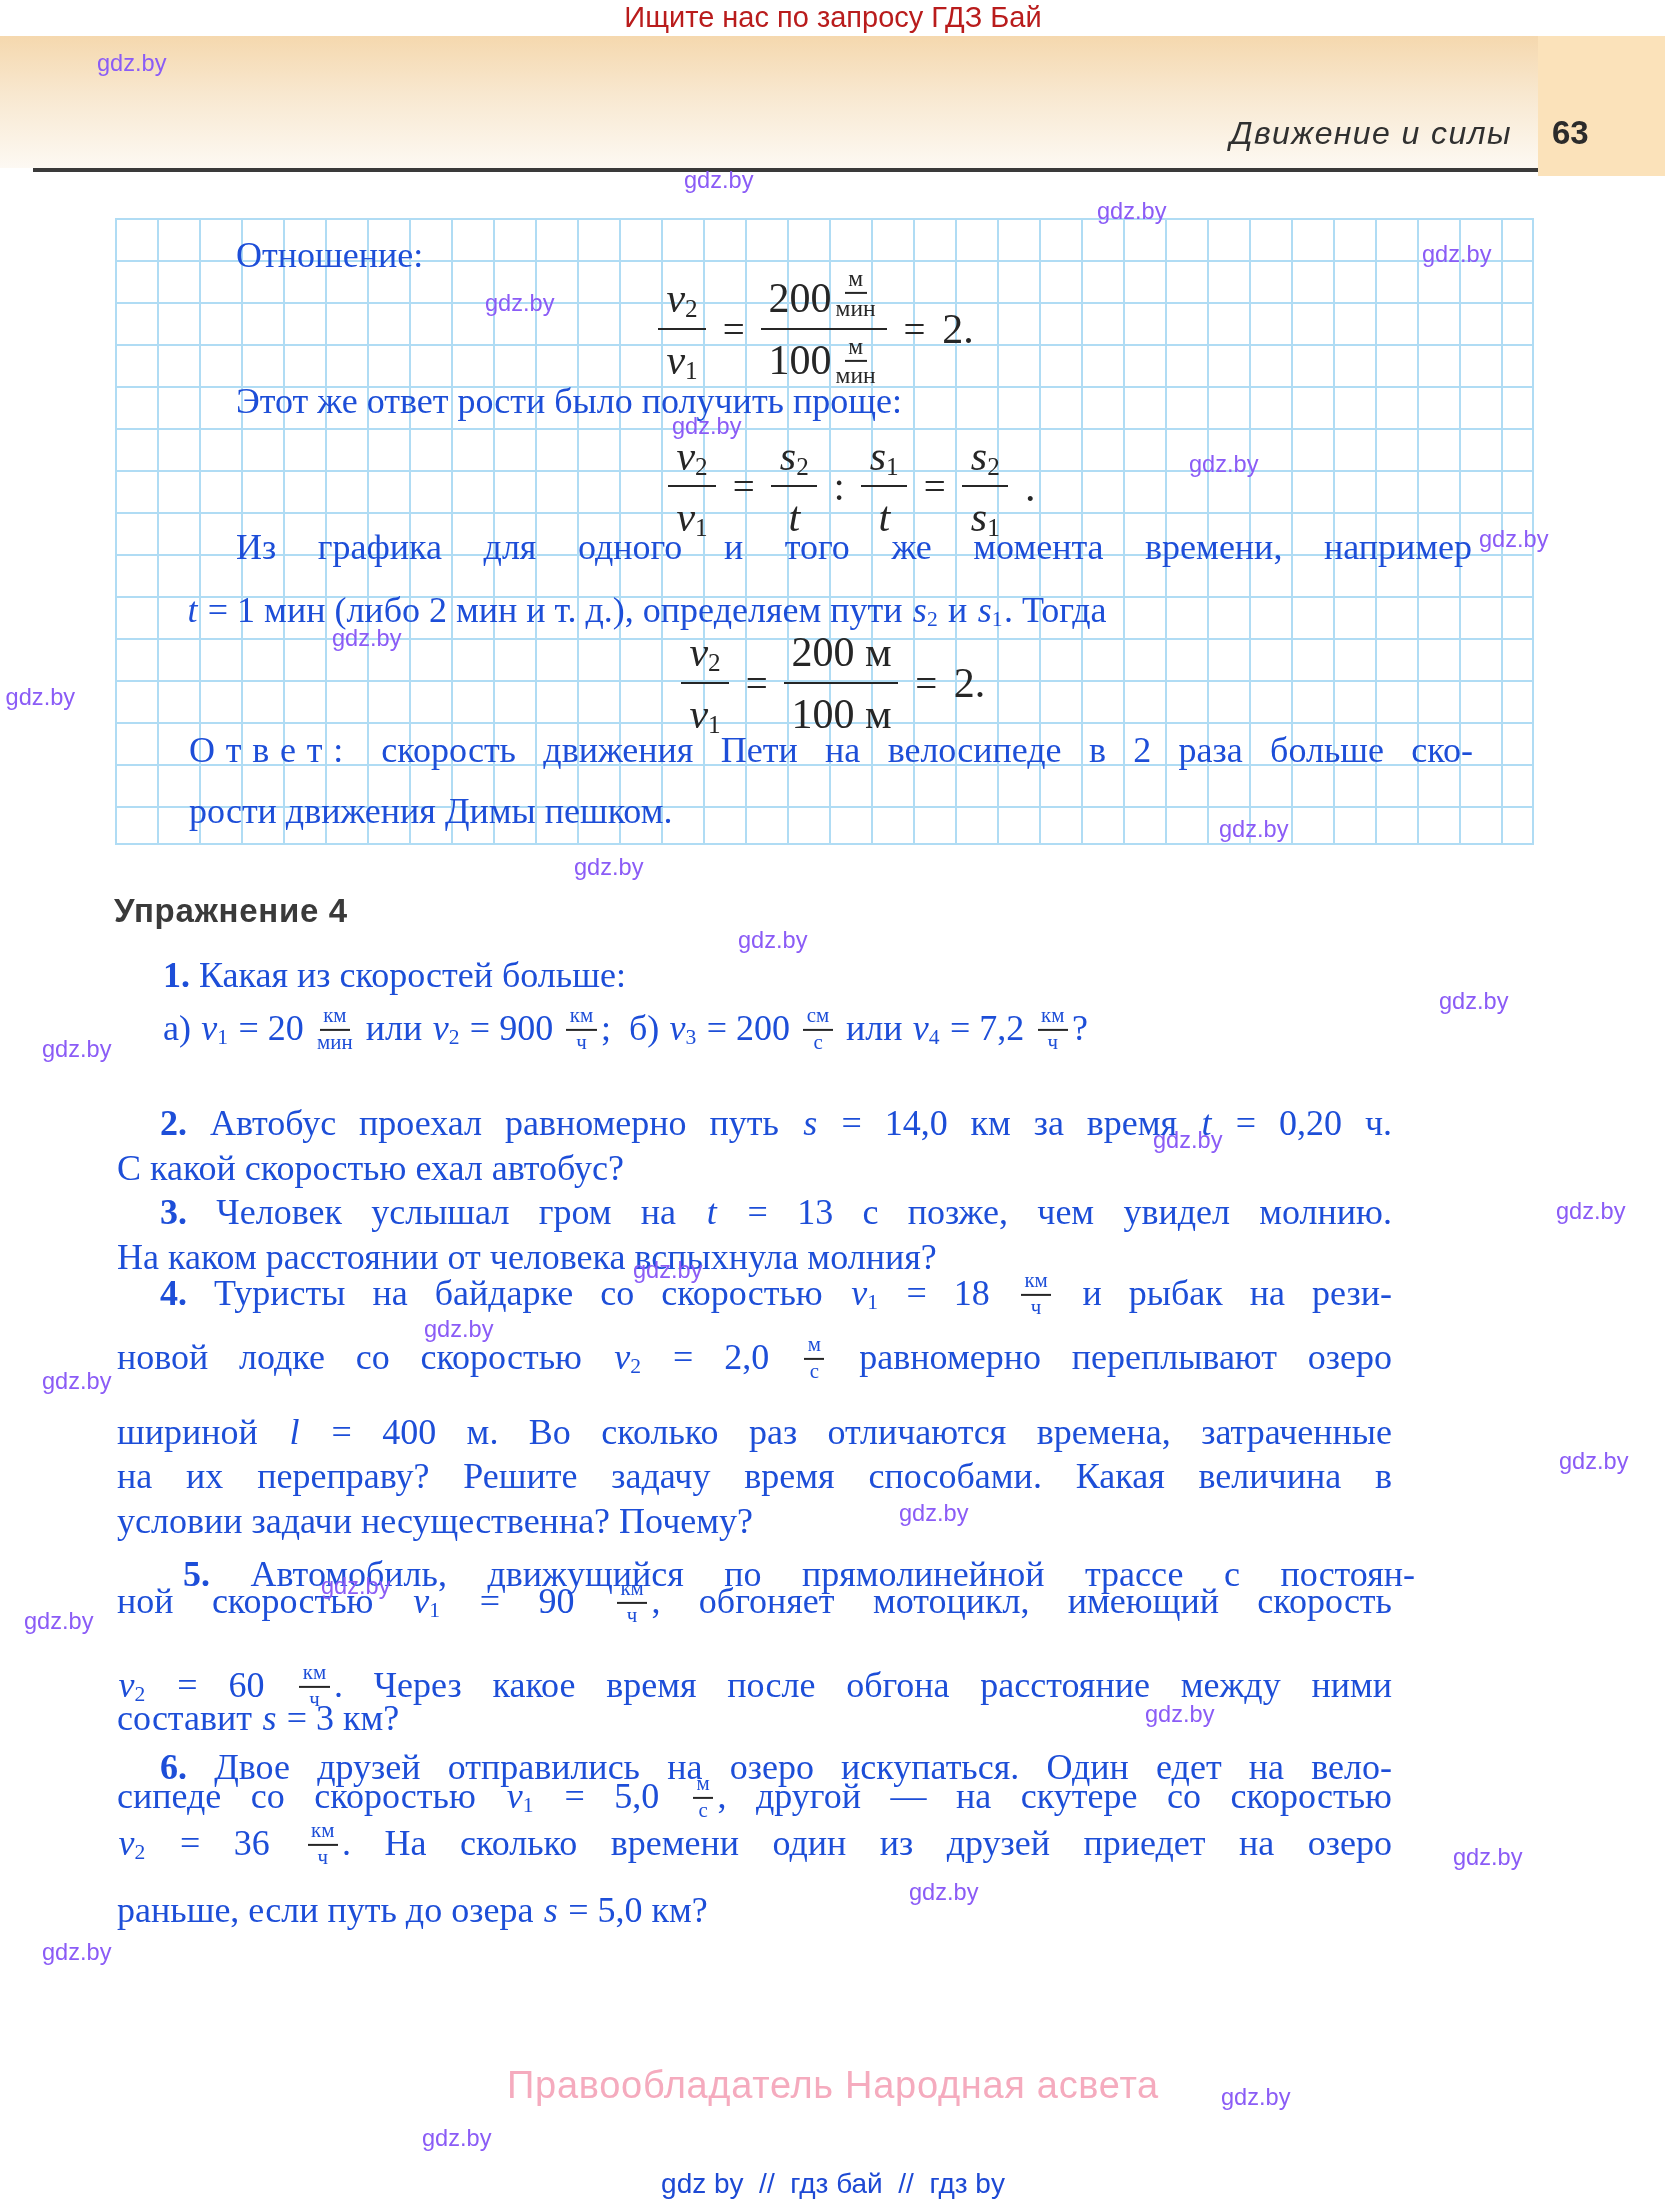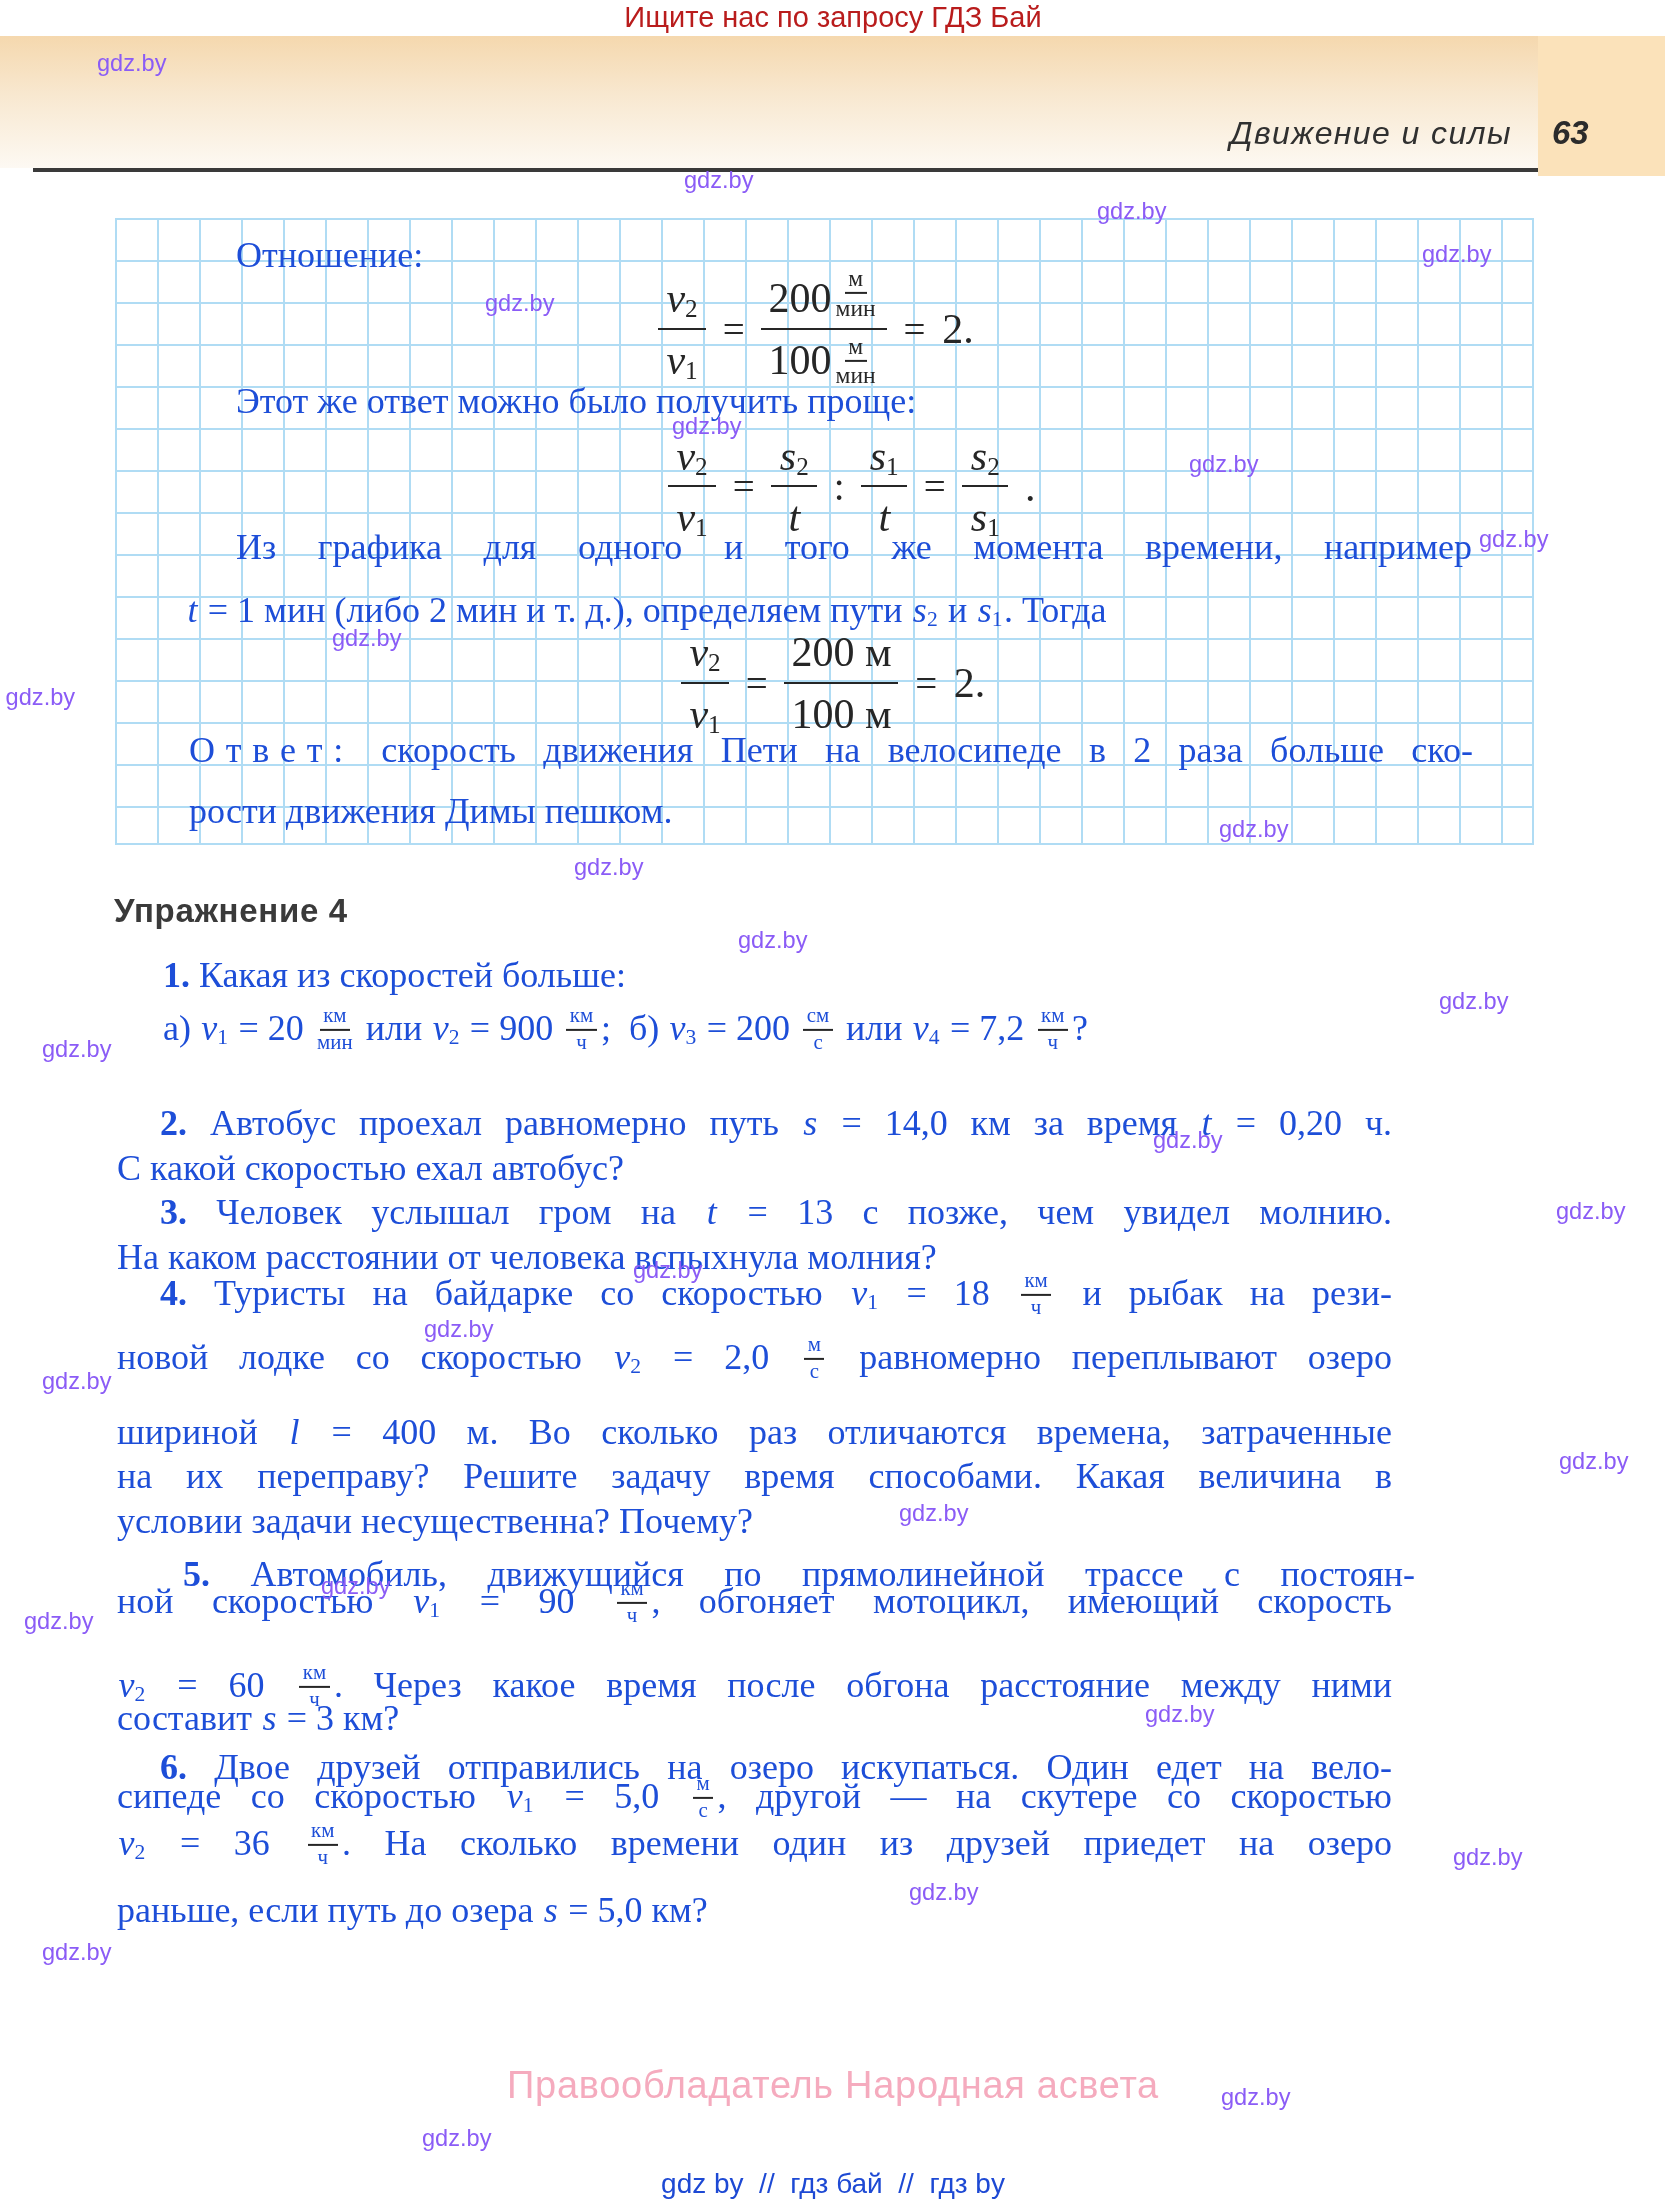--- a/index.html
+++ b/index.html
@@ -27,21 +27,21 @@
     position:absolute;left:33px;top:168px;width:1505px;height:3.5px;
     background:#3a3a3a;
   }
   .chapter{
     position:absolute;top:115px;right:154px;
     font-family:"Liberation Sans",sans-serif;font-style:italic;
     font-size:32px;color:#303030;letter-spacing:1.4px;white-space:pre;
   }
   .pagenum{
     position:absolute;left:1552px;top:114px;
-    font-family:"Liberation Sans",sans-serif;font-style:italic;font-weight:bold;
+    font-family:"Liberation Sans",sans-serif;font-weight:bold;
     font-size:33px;color:#2b2b2b;
   }
   
   .grid-paper{
     position:absolute;left:115px;top:218px;width:1417px;height:625px;
     border-right:2.1px solid #b0dcf4;border-bottom:2.1px solid #b0dcf4;
     background-image:
       repeating-linear-gradient(to right,#b0dcf4 0,#b0dcf4 2.1px,transparent 2.1px,transparent 42px),
       repeating-linear-gradient(to bottom,#b0dcf4 0,#b0dcf4 2.1px,transparent 2.1px,transparent 42px);
   }
@@ -187,21 +187,21 @@
       <span class="mfrac">
         <span class="fn">200 м</span>
         <span class="fd">100 м</span>
       </span>
       <span class="op">=</span>
       <span>2.</span>
     </div>
   </div>
 <div>
     <div class="tline" style="left: 236px; top: 233px;">Отношение:</div>
-    <div class="tline" style="left: 236px; top: 379px;">Этот же ответ можно было получить проще:</div>
+    <div class="tline" style="left: 236px; top: 379px;">Этот же ответ рости было получить проще:</div>
     <div class="tline just" style="left: 236px; top: 525px; width: 1236px;">Из графика для одного и того же момента времени, например</div>
     <div class="tline" style="left: 186px; top: 588px;"><span class="vwrap"><span class="var">t</span></span> = 1 мин (либо 2 мин и т. д.), определяем пути <span class="vwrap"><span class="var">s</span><sub>2</sub></span> и <span class="vwrap"><span class="var">s</span><sub>1</sub></span>. Тогда</div>
     <div class="tline just" style="left: 189px; top: 728px; width: 1284px;"><span class="spaced">Ответ:</span> скорость движения Пети на велосипеде в 2 раза больше ско-</div>
     <div class="tline" style="left: 189px; top: 789px;">рости движения Димы пешком.</div>
     <div class="tline" style="left: 163px; top: 953px;"><b>1.</b> Какая из скоростей больше:</div>
     <div class="tline" style="left: 163px; top: 1006px;">а) <span class="vwrap"><span class="var">v</span><sub>1</sub></span> = 20 <span class="sfrac"><span class="n">км</span><span class="d">мин</span></span> или <span class="vwrap"><span class="var">v</span><sub>2</sub></span> = 900 <span class="sfrac"><span class="n">км</span><span class="d">ч</span></span>;  б) <span class="vwrap"><span class="var">v</span><sub>3</sub></span> = 200 <span class="sfrac"><span class="n">см</span><span class="d">с</span></span> или <span class="vwrap"><span class="var">v</span><sub>4</sub></span> = 7,2 <span class="sfrac"><span class="n">км</span><span class="d">ч</span></span>?</div>
     <div class="tline just" style="left: 160px; top: 1101px; width: 1232px;"><b>2.</b> Автобус проехал равномерно путь <span class="vwrap"><span class="var">s</span></span> = 14,0 км за время <span class="vwrap"><span class="var">t</span></span> = 0,20 ч.</div>
     <div class="tline" style="left: 117px; top: 1146px;">С какой скоростью ехал автобус?</div>
     <div class="tline just" style="left: 160px; top: 1190px; width: 1232px;"><b>3.</b> Человек услышал гром на <span class="vwrap"><span class="var">t</span></span> = 13 с позже, чем увидел молнию.</div>
     <div class="tline" style="left: 117px; top: 1235px;">На каком расстоянии от человека вспыхнула молния?</div>

